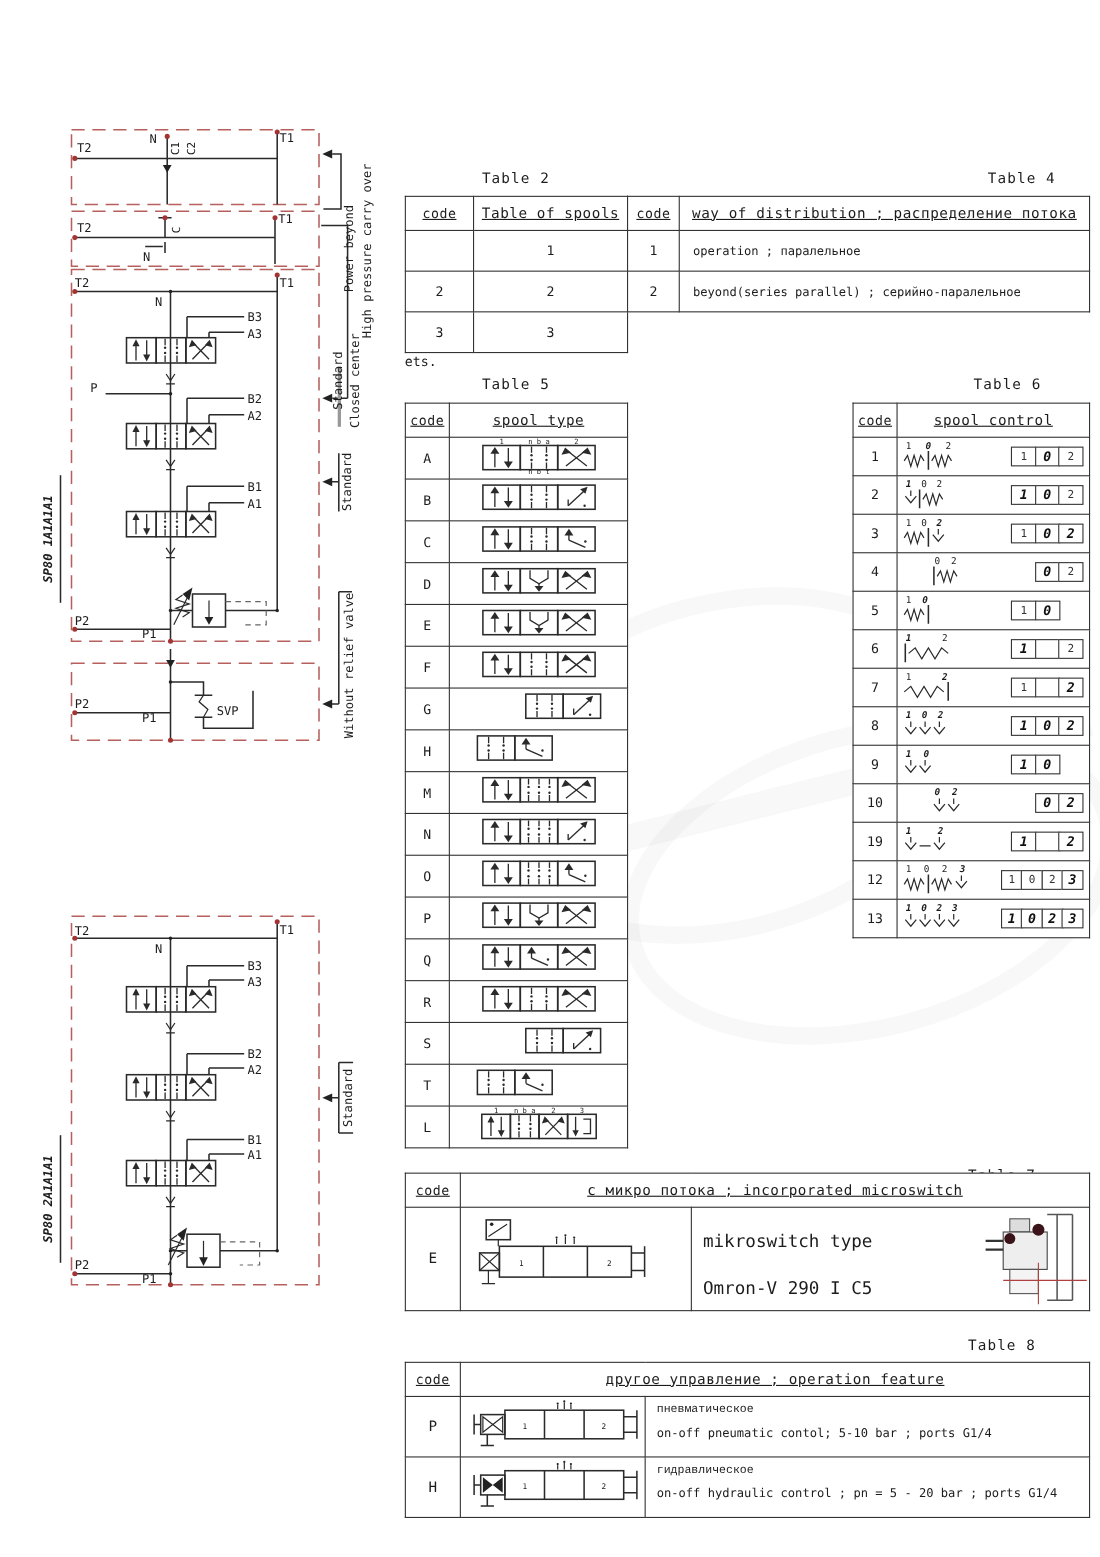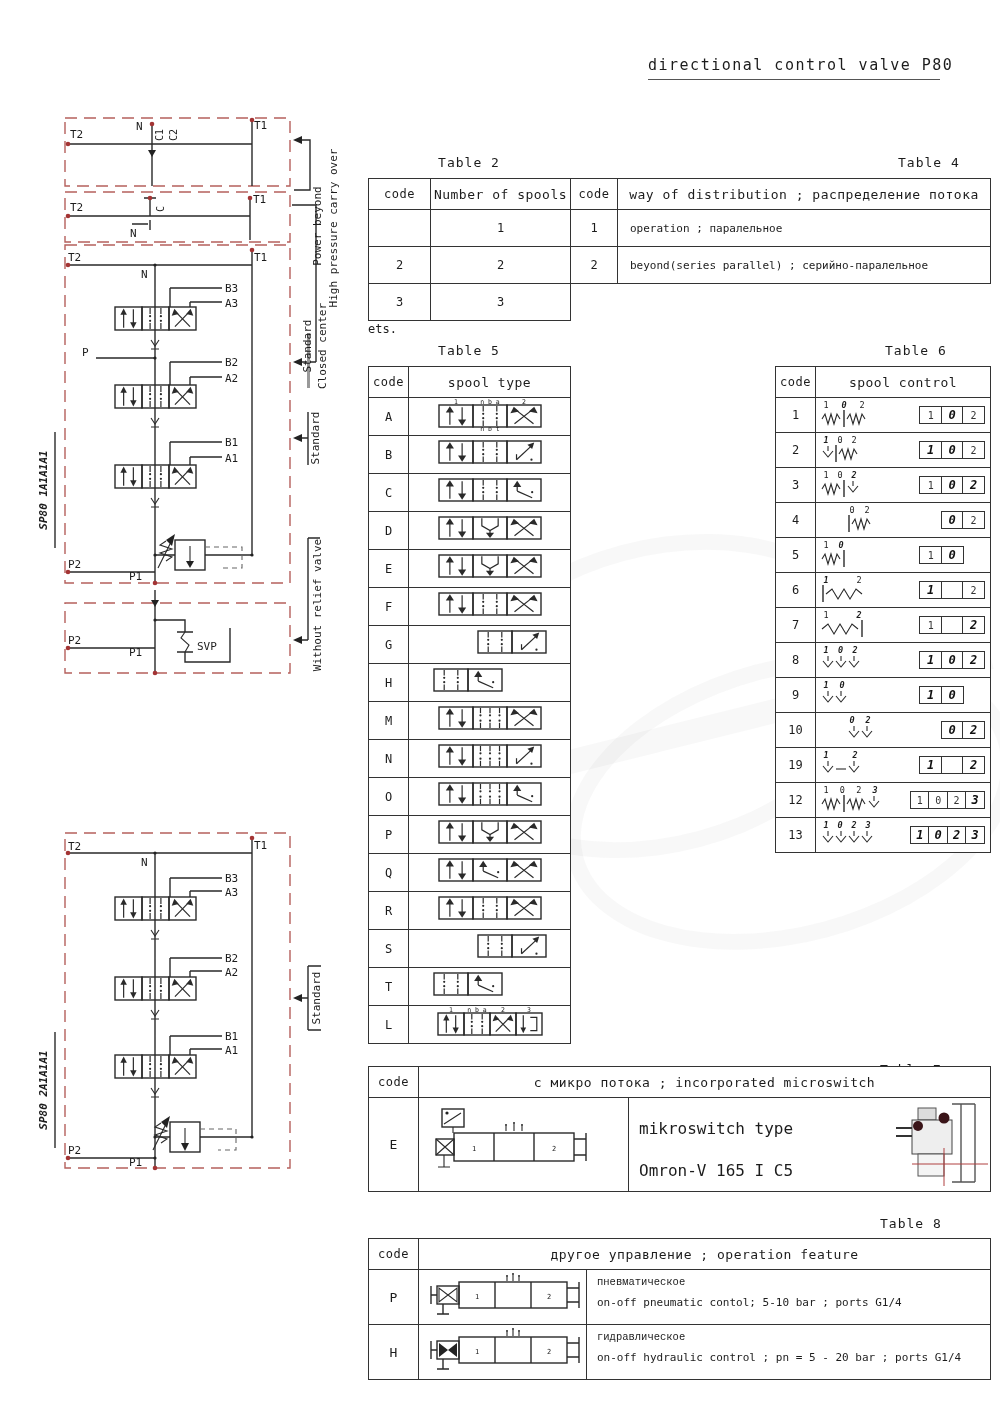--- a/index.html
+++ b/index.html
@@ -8,21 +8,21 @@
   #page{position:absolute;inset:0;overflow:hidden;}
 
   .title{position:absolute;left:648px;top:56px;width:292px;font-size:15px;
          letter-spacing:1.5px;border-bottom:1.6px solid #555;padding-bottom:5px;
          text-align:center;white-space:nowrap;}
 
   .tbl-label{position:absolute;font-size:13px;letter-spacing:1px;}
 
   table{border-collapse:collapse;position:absolute;table-layout:fixed;background:#fff;}
   th,td{border:1.6px solid #333;padding:0;font-weight:normal;overflow:hidden;}
-  .hrow th{height:30px;font-size:13px;letter-spacing:0.5px;}
+  .hrow th{height:30px;font-size:13px;letter-spacing:0.5px;text-decoration:underline;}
   .hrow .small-h{font-size:12px;}
   .drow{height:37px;}
   .drow td{text-align:center;font-size:12px;}
   #t4 .drow td.desc{text-align:left;padding-left:12px;font-size:11px;}
   #t3 td,#t3 th{text-align:center;}
   #t4 th{text-align:center;}
 
   #t5 tbody tr{height:34px;}
   #t5 td.codecell{text-align:center;font-size:12px;}
   #t5 td.symcell{text-align:center;vertical-align:middle;}
@@ -70,21 +70,20 @@
 </style>
 </head>
 <body>
 
 <div id="page">
 
   <div class="wm" style="left:430px;top:540px;width:430px;height:280px;transform:rotate(-15deg);"></div>
   <div class="wm" style="left:560px;top:660px;width:430px;height:250px;transform:rotate(-15deg);"></div>
   <div class="wmline" style="left:380px;top:720px;width:620px;height:24px;"></div>
 
-  <div class="title">directional control valve P80</div>
 
   <svg id="diag" style="position:absolute;left:20px;top:100px;" width="350" height="1090" viewBox="0 0 350 1090">
 
     <g>
       <rect x="45" y="18" width="225" height="68" class="redrect"></rect>
       <path class="k" d="M48 44H232 M132 24V86 M232 20V86"></path>
       <polygon points="128,50 136,50 132,57" class="kd"></polygon>
       <circle cx="48" cy="44" r="2.3" class="rd"></circle>
         <circle cx="132" cy="24" r="2.3" class="rd"></circle>
         <circle cx="232" cy="20" r="2.3" class="rd"></circle>
@@ -361,21 +360,21 @@
   <div class="tbl-label" style="left:898px;top:155px;">Table 4</div>
 
   <table id="t3" style="left:368px;top:178px;width:202px;">
     <colgroup>
         <col style="width:62px">
         <col style="width:140px">
       </colgroup>
     <thead>
         <tr class="hrow">
       <th class="small-h">code</th>
-      <th>Number of spools</th>
+      <th>Table of spools</th>
     </tr>
       </thead>
     <tbody>
 
         <tr class="drow">
           <td></td>
           <td>1</td>
         </tr>
 
         <tr class="drow">
@@ -1175,21 +1174,21 @@
               <circle cx="98" cy="22" r="1" class="kd"></circle>
             <rect x="12" y="36" width="18" height="16" class="k"></rect>
             <path class="kt" d="M12 36L30 52 M30 36L12 52 M20 52V64 M14 64H26"></path>
             <path class="k" d="M150 36H162 M150 52H162 M162 30V58"></path>
           </svg>
         </td>
         <td class="photocell">
           <div class="t7inner">
             <div class="t7text">
               <div>mikroswitch type</div>
-              <div>Omron-V 165 I C5</div>
+              <div>Omron-V 290 I C5</div>
             </div>
             <svg width="142" height="88">
               <path d="M104 6H127 M127 6V84 M104 84H127 M113 6V84" stroke="#555" stroke-width="1.4" fill="none"></path>
               <rect x="70" y="10" width="18" height="12" fill="#ddd" stroke="#555"></rect>
               <rect x="64" y="22" width="40" height="34" fill="#eee" stroke="#444"></rect>
               <circle cx="70" cy="28" r="5" fill="#3a1418"></circle>
               <circle cx="96" cy="20" r="5.5" fill="#3a1418"></circle>
               <path d="M48 30H64 M48 38H64" stroke="#333" stroke-width="2" fill="none"></path>
               <rect x="70" y="56" width="26" height="22" fill="#f4f4f4" stroke="#555"></rect>
               <path d="M64 66H140" stroke="#b04040" stroke-width="1" fill="none"></path>

